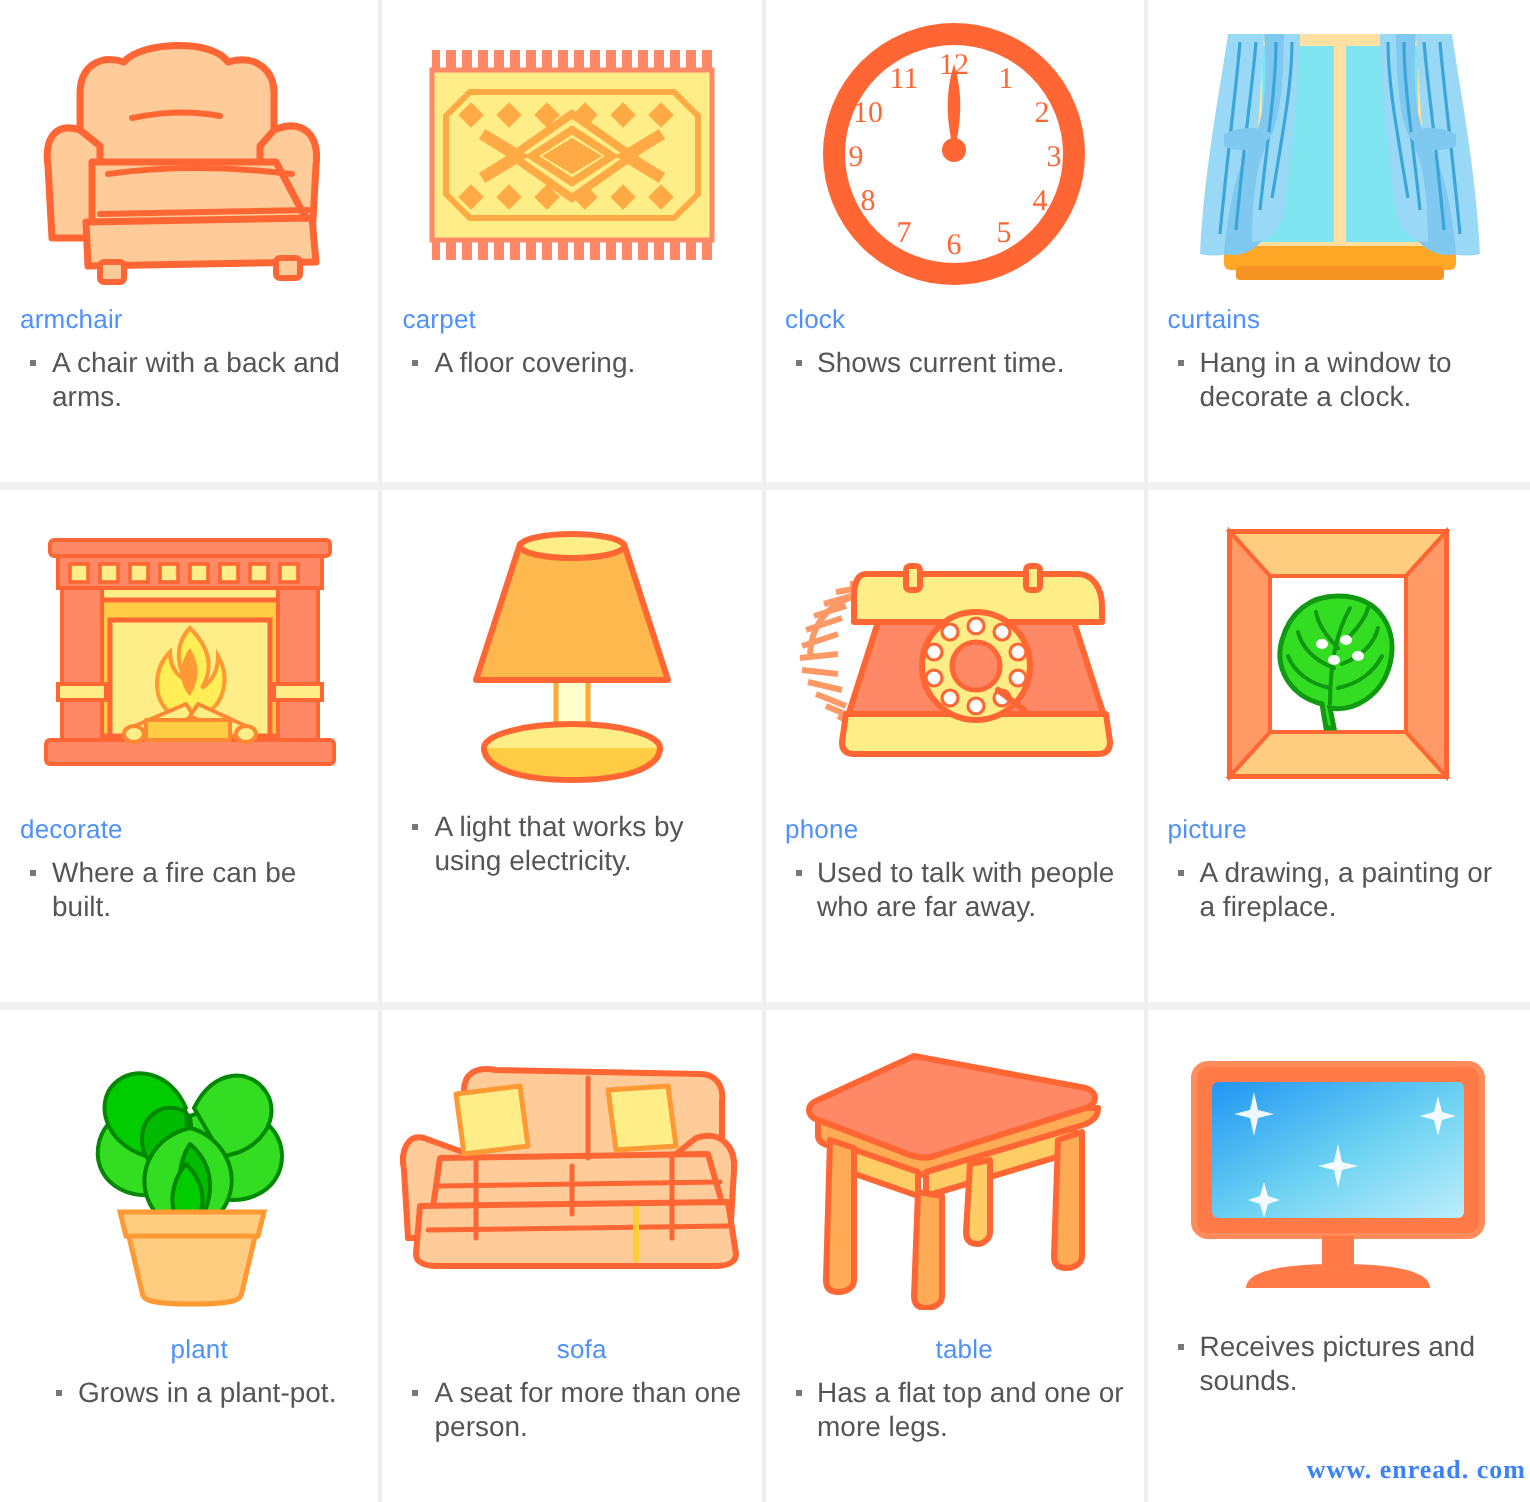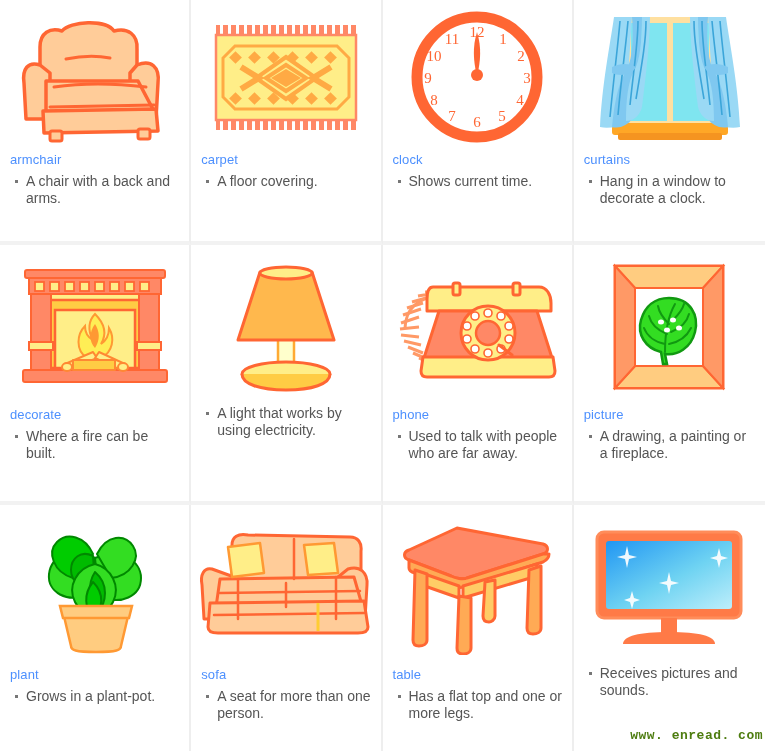--- a/index.html
+++ b/index.html
@@ -22,21 +22,21 @@
   .card {
     background: #ffffff;
     border-right: 2px solid #eeeeee;
     border-bottom: 4px solid #f2f2f2;
     display: flex;
     flex-direction: column;
     overflow: hidden;
     position: relative;
   }
   .card:nth-child(4n) { border-right: none; }
-  .card.row3 { border-bottom: none; }
+  .card.row3 { border-bottom: none; align-items: center; }
 
   .art {
     flex: 0 0 auto;
     height: 150px;
     display: flex;
     align-items: center;
     justify-content: center;
     padding-top: 4px;
   }
   .card.r2 .art { height: 160px; }
@@ -69,24 +69,24 @@
     left: -11px;
     top: 7px;
     width: 3px; height: 3px;
     background: #777;
     border-radius: 0;
   }
   .watermark {
     position: absolute;
     right: 2px;
     bottom: 8px;
-    font-family: Liberation Mono, monospace;
+    font-family: Liberation Serif, serif;
     font-weight: bold;
     font-size: 13px;
-    color: #4d7c0f;
+    color: #3b82f6;
     letter-spacing: 0.5px;
     white-space: nowrap;
   }
   svg { display: block; }
 </style>
 </head>
 <body>
 
 <div id="grid">
 

